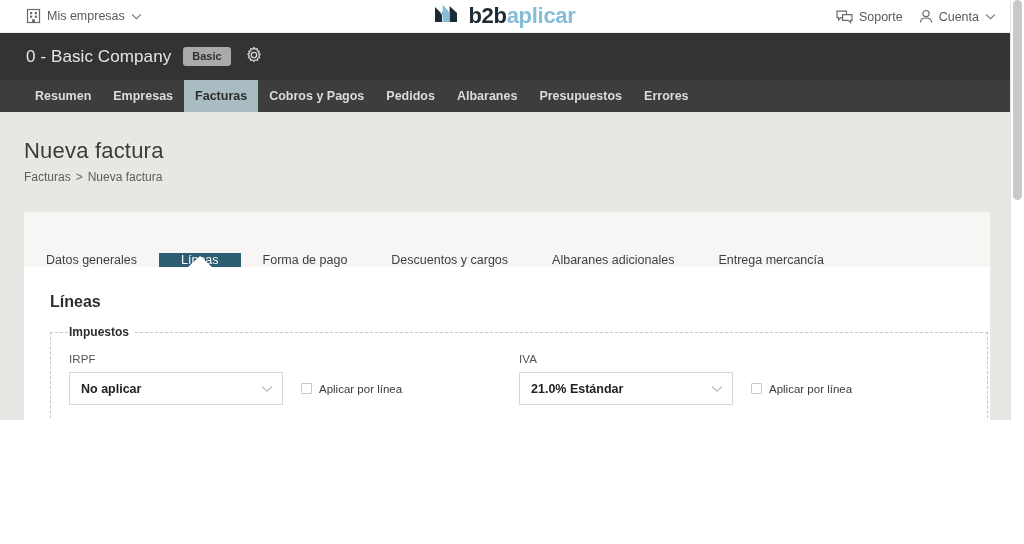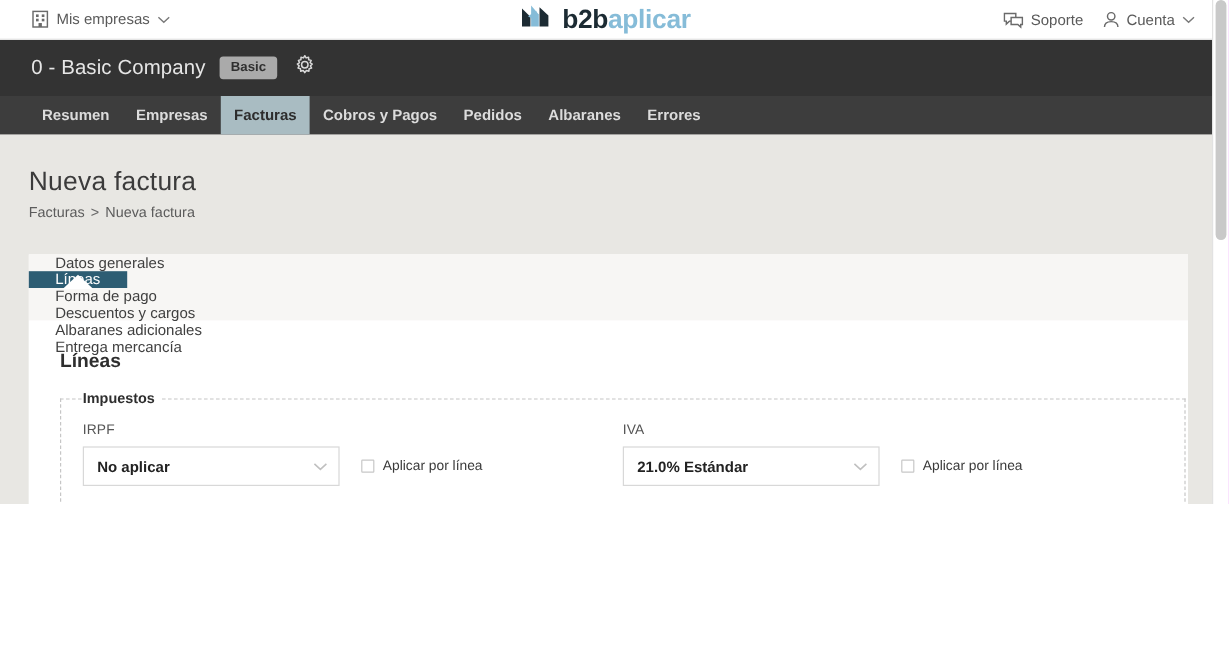--- a/index.html
+++ b/index.html
@@ -7,21 +7,21 @@
     width: 1024px; height: 544px;
     overflow: hidden;
     background: #ffffff;
     font-family: "Liberation Sans", sans-serif;
     -webkit-font-smoothing: antialiased;
   }
   .viewport {
     position: relative;
     width: 1024px; height: 420px;
     overflow: hidden;
-    background: #f0abfc;
+    background: #737373;
   }
 
   
   .scrollbar-track {
     position: absolute;
     top: 0; right: 0;
     width: 14px; height: 544px;
     background: #ffffff;
     border-left: 1px solid #e2e2e2;
     z-index: 60;
@@ -149,23 +149,22 @@
     position: absolute;
     left: 24px; top: 212px;
     width: 966px;
     min-height: 340px;
     background: #ffffff;
   }
   .tabstrip {
     height: 55px;
     background: #f7f6f4;
     display: flex;
-    align-items: flex-start;
+    align-items: flex-end;
     position: relative;
-    flex-direction: column;
   }
   .tab {
     display: flex; align-items: center;
     padding: 0 22px;
     font-size: 12.5px;
     color: #3f3f3f;
     cursor: pointer;
     white-space: nowrap;
     position: relative;
   }
@@ -367,20 +366,21 @@
       </span>
     </div>
 
     <div class="navbar">
       <div class="nav-item">Resumen</div>
       <div class="nav-item">Empresas</div>
       <div class="nav-item active">Facturas</div>
       <div class="nav-item">Cobros y Pagos</div>
       <div class="nav-item">Pedidos</div>
       <div class="nav-item">Albaranes</div>
+      <div class="nav-item">Presupuestos</div>
       <div class="nav-item">Errores</div>
     </div>
 
     <div class="page-head">
       <div class="page-title">Nueva factura</div>
       <div class="breadcrumb">
         <span class="crumb-link">Facturas</span>
         <span class="crumb-sep">&gt;</span>
         <span>Nueva factura</span>
       </div>

